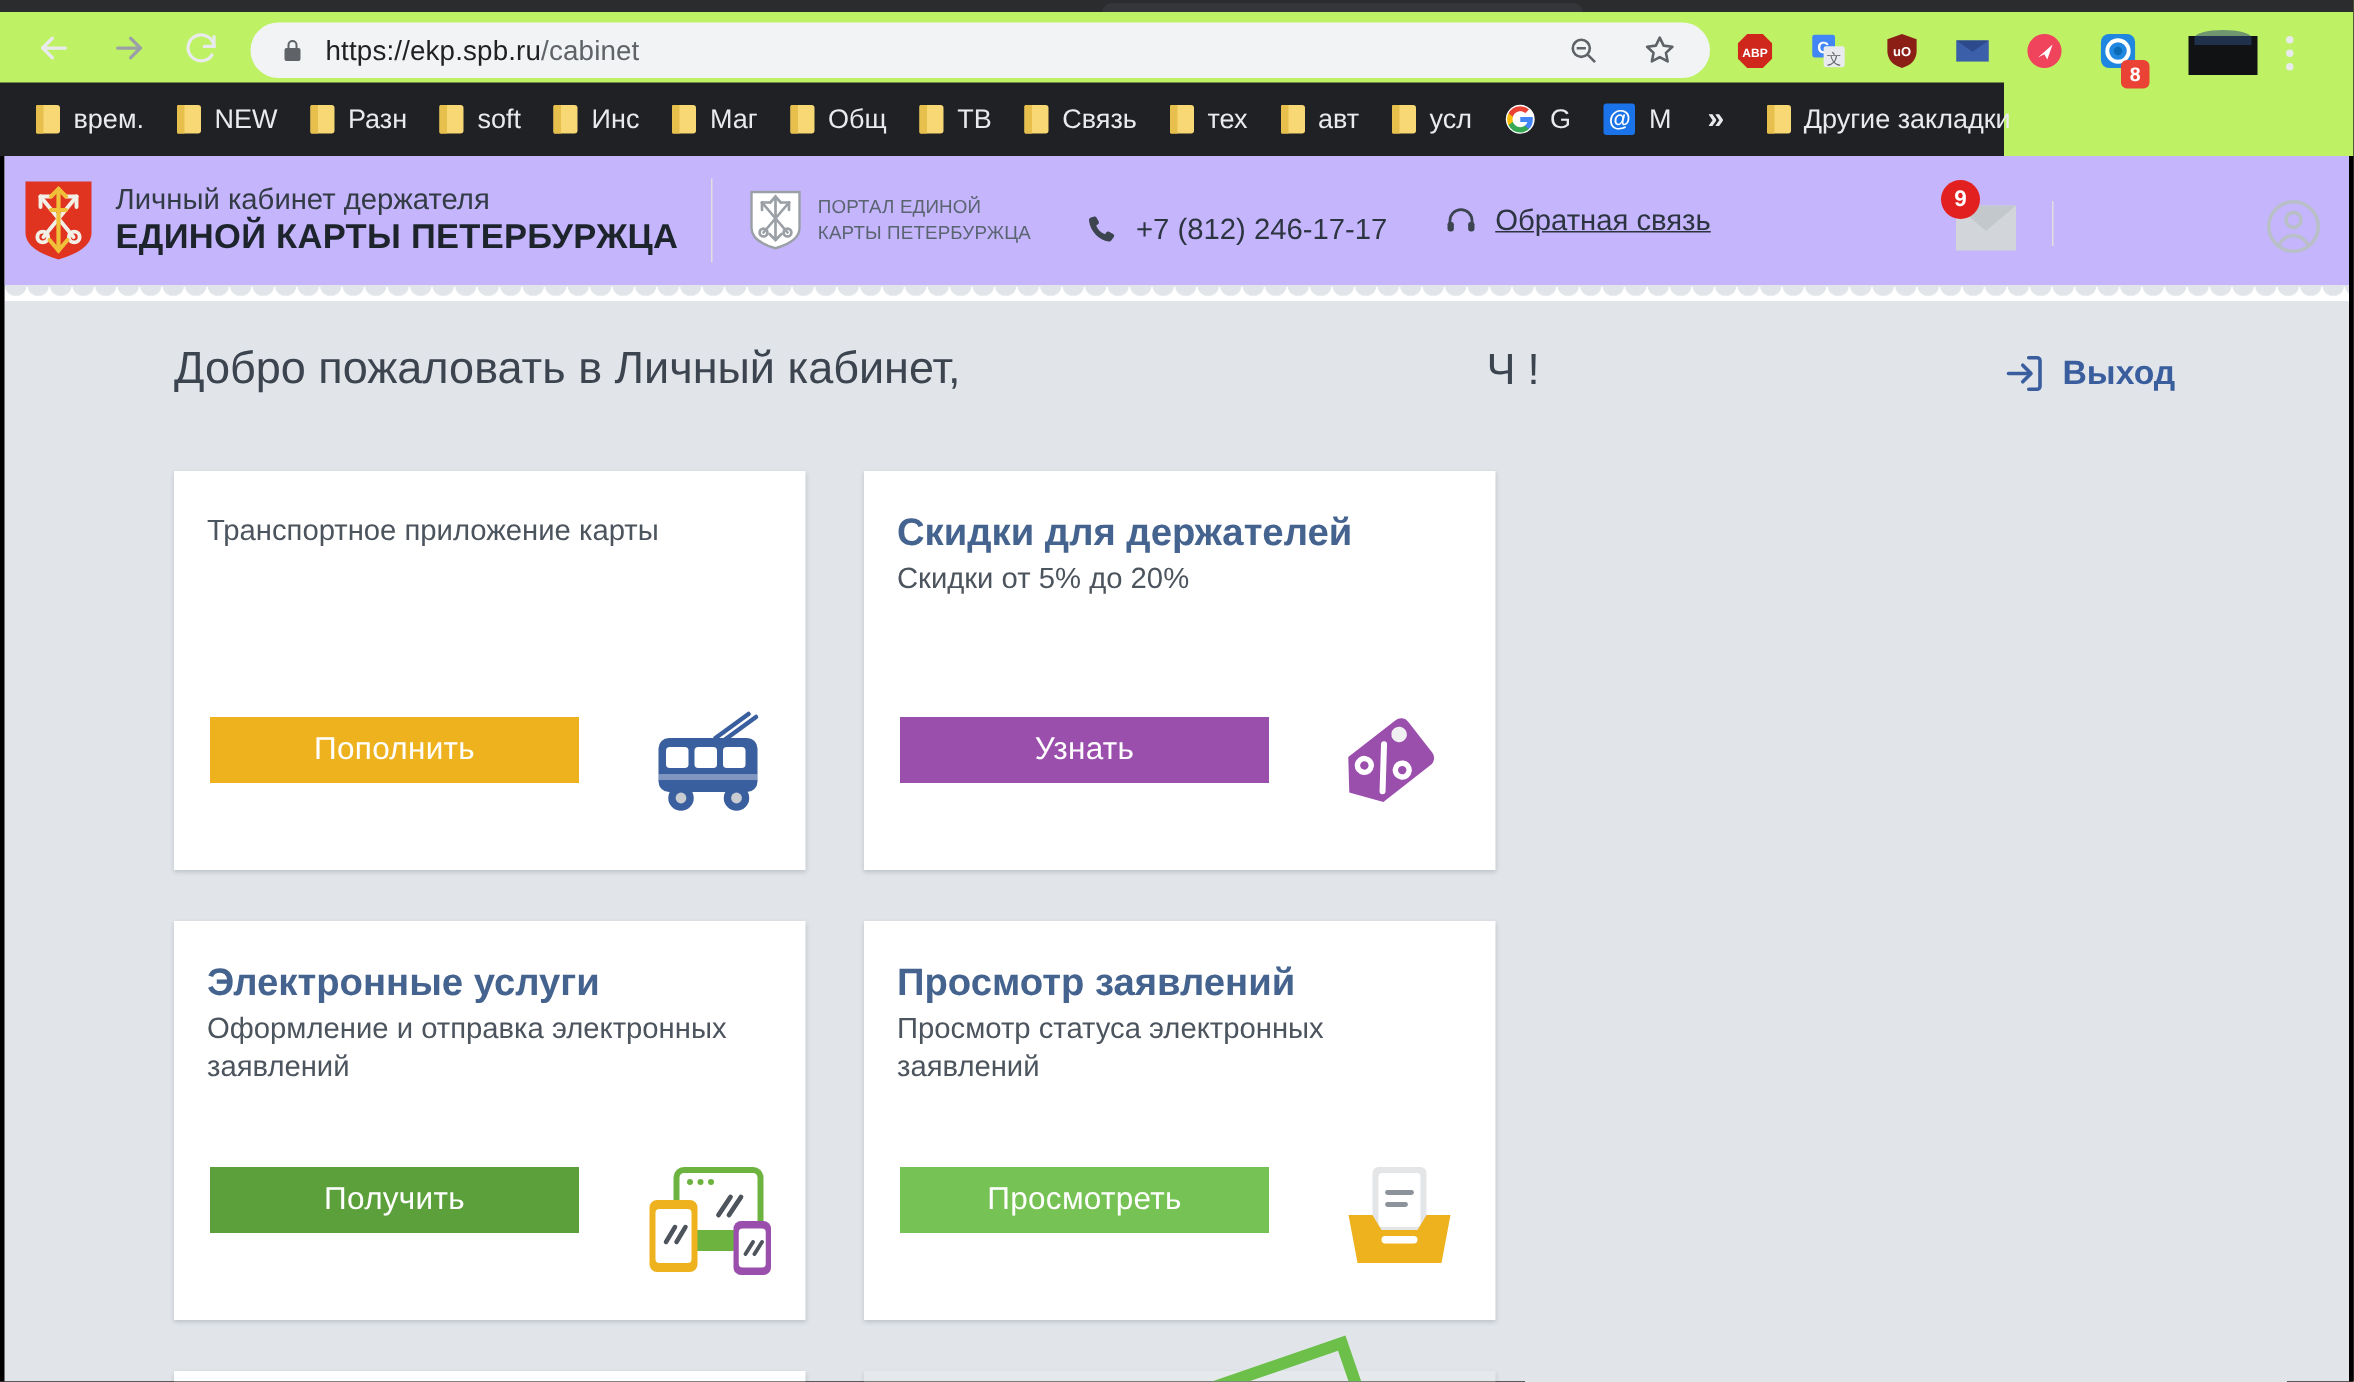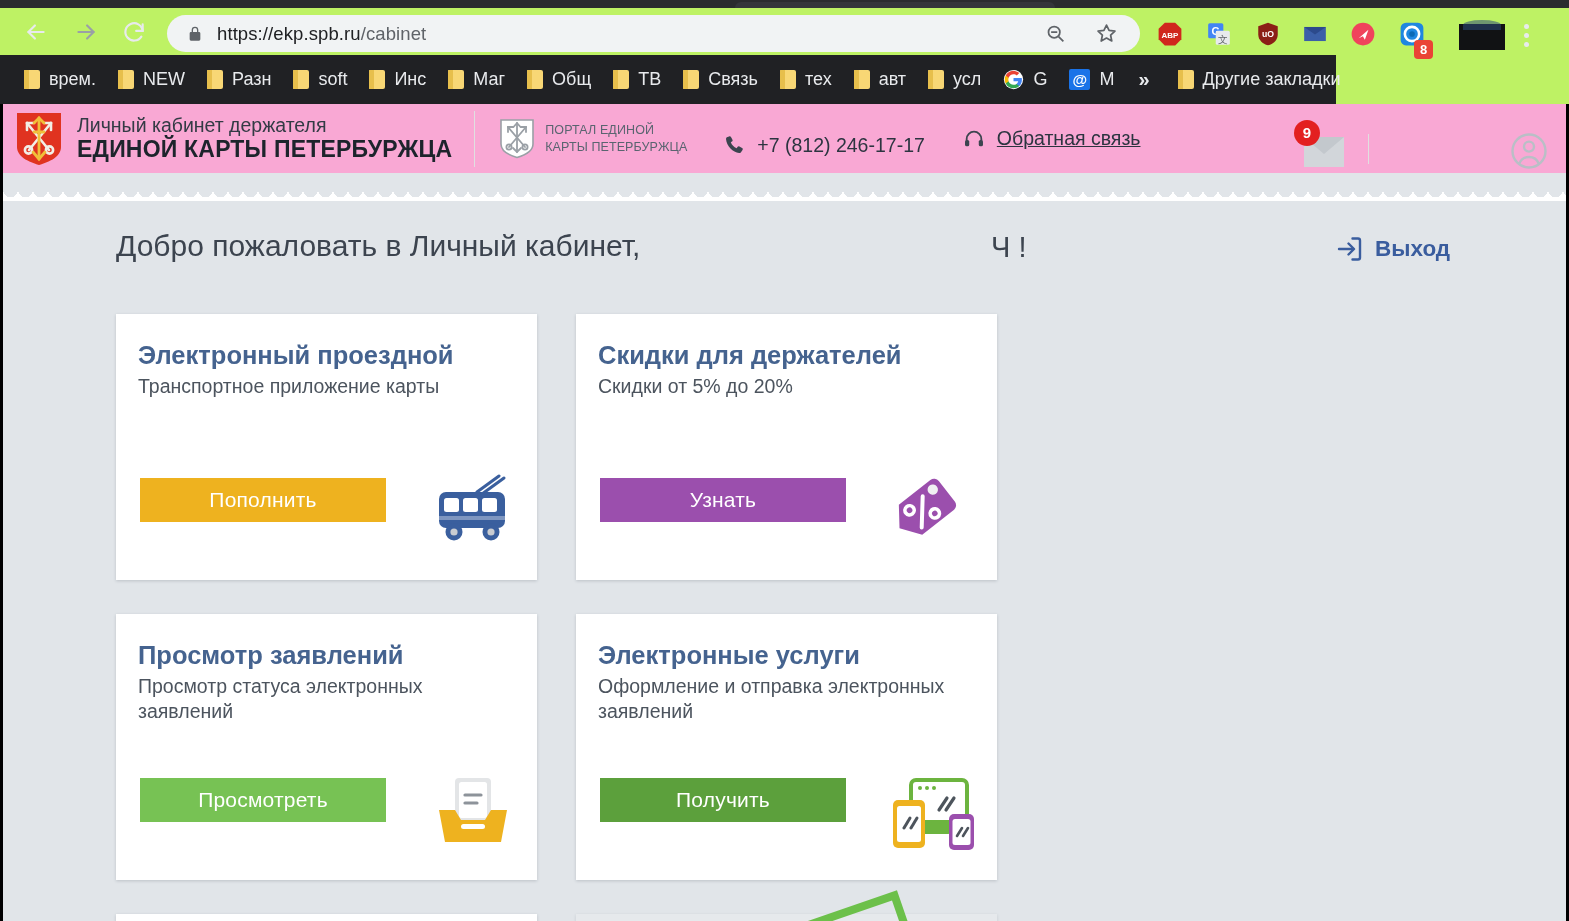--- a/index.html
+++ b/index.html
@@ -94,21 +94,21 @@
     width:21px;height:21px;margin-right:9px;flex:0 0 auto;background:#1a73e8;
     color:#fff;font-size:15px;font-weight:bold;text-align:center;line-height:21px;border-radius:2px;
   }
 
   
   .page {
     position: absolute; left: 3px; top: 104px; width: 1563px; height: 817px;
     background: #e1e5e9; overflow: hidden;
   }
   .site-header {
-    position: relative; height: 69px; background: #f9a8d4; display: flex; align-items: center;
+    position: relative; height: 86px; background: #c4b5fd; display: flex; align-items: center;
   }
   .scallop {
     position: absolute; left: 0; top: 86px; width: 1563px; height: 11px;
     background: #ffffff;
     -webkit-mask-image: radial-gradient(circle 7.5px at 7.5px 0, transparent 7.2px, #000 7.4px);
     -webkit-mask-size: 15px 11px; -webkit-mask-repeat: repeat-x;
     mask-image: radial-gradient(circle 7.5px at 7.5px 0, transparent 7.2px, #000 7.4px);
     mask-size: 15px 11px; mask-repeat: repeat-x;
   }
 
@@ -434,21 +434,20 @@
           <path d="M4 14h14"></path>
             <path d="M13.5 8.5L19 14l-5.5 5.5"></path>
         </svg>
         <div class="logout-txt">Выход</div>
       </div>
     </div>
 
     <div class="grid">
 
       <div class="card">
-        <div class="card-title">Электронный проездной</div>
         <div class="card-desc">Транспортное приложение карты</div>
         <div class="card-btn" style="background:#eeb21f">Пополнить</div>
         <svg class="card-ico" viewBox="0 0 92 76">
           <g stroke="#3a5f9e" stroke-width="3" fill="none" stroke-linecap="round">
             <path d="M50 18 L72 2"></path>
               <path d="M55 20 L77 4"></path>
           </g>
           <rect x="12" y="18" width="66" height="36" rx="7" fill="#3a5f9e"></rect>
           <rect x="17" y="24" width="15" height="14" rx="2.5" fill="#fff"></rect>
           <rect x="36" y="24" width="15" height="14" rx="2.5" fill="#fff"></rect>
@@ -470,36 +469,20 @@
             <path d="M24 10 h40 a6 6 0 0 1 6 6 v26 a6 6 0 0 1 -6 6 h-40 l-14 -19 z" fill="#9b4fad"></path>
             <circle cx="60" cy="19" r="5.2" fill="#f0f0f2"></circle>
           </g>
           <g transform="rotate(-38 48 38)" fill="none" stroke="#fff" stroke-width="4" stroke-linecap="round">
             <path d="M28 42 L48 18"></path>
           </g>
           <g transform="rotate(-38 48 38)" fill="none" stroke="#fff" stroke-width="3.6">
             <circle cx="29" cy="21" r="4.6"></circle>
               <circle cx="47" cy="39" r="4.6"></circle>
           </g>
-        </svg>
-      </div>
-
-      <div class="card">
-        <div class="card-title">Просмотр заявлений</div>
-        <div class="card-desc">Просмотр статуса электронных заявлений</div>
-        <div class="card-btn" style="background:#77c254">Просмотреть</div>
-        <svg class="card-ico" viewBox="0 0 92 76">
-          <rect x="28" y="4" width="36" height="44" rx="4" fill="#e3e5e7"></rect>
-          <rect x="32" y="8" width="28" height="36" rx="2.5" fill="#fff"></rect>
-          <g stroke="#8d939a" stroke-width="3.2" stroke-linecap="round">
-            <path d="M38 21 h16"></path>
-              <path d="M38 29 h12"></path>
-          </g>
-          <path d="M12 36 h16 l6 10 h24 l6 -10 h16 l-6 32 h-56 z" fill="#eeb21f"></path>
-          <rect x="34" y="50" width="24" height="5" rx="2.5" fill="#fff"></rect>
         </svg>
       </div>
 
       <div class="card">
         <div class="card-title">Электронные услуги</div>
         <div class="card-desc">Оформление и отправка электронных заявлений</div>
         <div class="card-btn" style="background:#5ca03c">Получить</div>
         <svg class="card-ico" viewBox="0 0 92 76">
           <rect x="24" y="6" width="56" height="42" rx="5" fill="none" stroke="#6cb43f" stroke-width="4"></rect>
           <g fill="#6cb43f">
@@ -521,20 +504,36 @@
           <rect x="62" y="40" width="25" height="36" rx="5" fill="#9b4fad"></rect>
           <rect x="65.5" y="45" width="18" height="26" rx="2.5" fill="#fff"></rect>
           <g stroke="#4d545c" stroke-width="2.6" stroke-linecap="round">
               <path d="M70 62 L75 54"></path>
               <path d="M76 62 L81 54"></path>
             </g>
         </svg>
       </div>
 
       <div class="card">
+        <div class="card-title">Просмотр заявлений</div>
+        <div class="card-desc">Просмотр статуса электронных заявлений</div>
+        <div class="card-btn" style="background:#77c254">Просмотреть</div>
+        <svg class="card-ico" viewBox="0 0 92 76">
+          <rect x="28" y="4" width="36" height="44" rx="4" fill="#e3e5e7"></rect>
+          <rect x="32" y="8" width="28" height="36" rx="2.5" fill="#fff"></rect>
+          <g stroke="#8d939a" stroke-width="3.2" stroke-linecap="round">
+            <path d="M38 21 h16"></path>
+              <path d="M38 29 h12"></path>
+          </g>
+          <path d="M12 36 h16 l6 10 h24 l6 -10 h16 l-6 32 h-56 z" fill="#eeb21f"></path>
+          <rect x="34" y="50" width="24" height="5" rx="2.5" fill="#fff"></rect>
+        </svg>
+      </div>
+
+      <div class="card">
         
         
         
         
       </div>
 
       <div class="card disabled">
 
         <div class="stamp">
           <span>СКОРО!</span>

